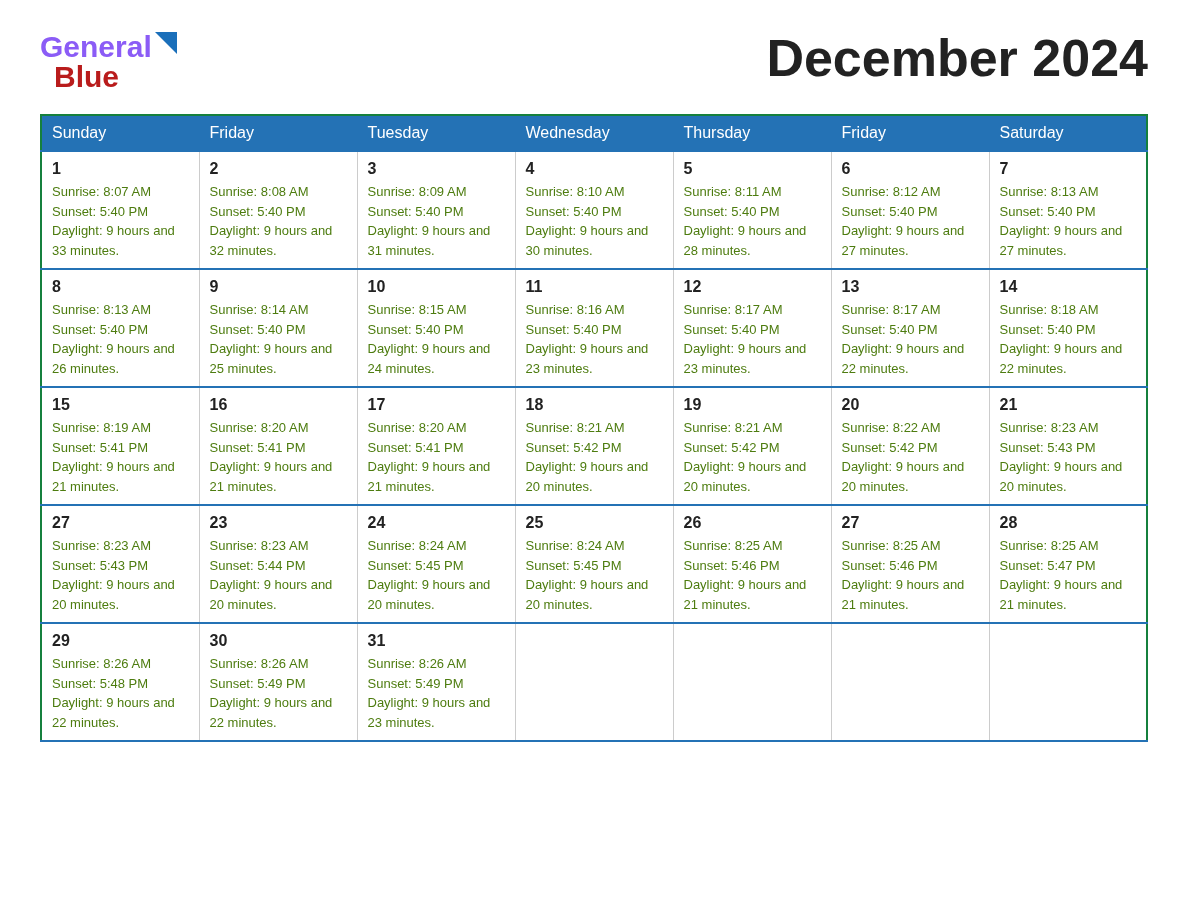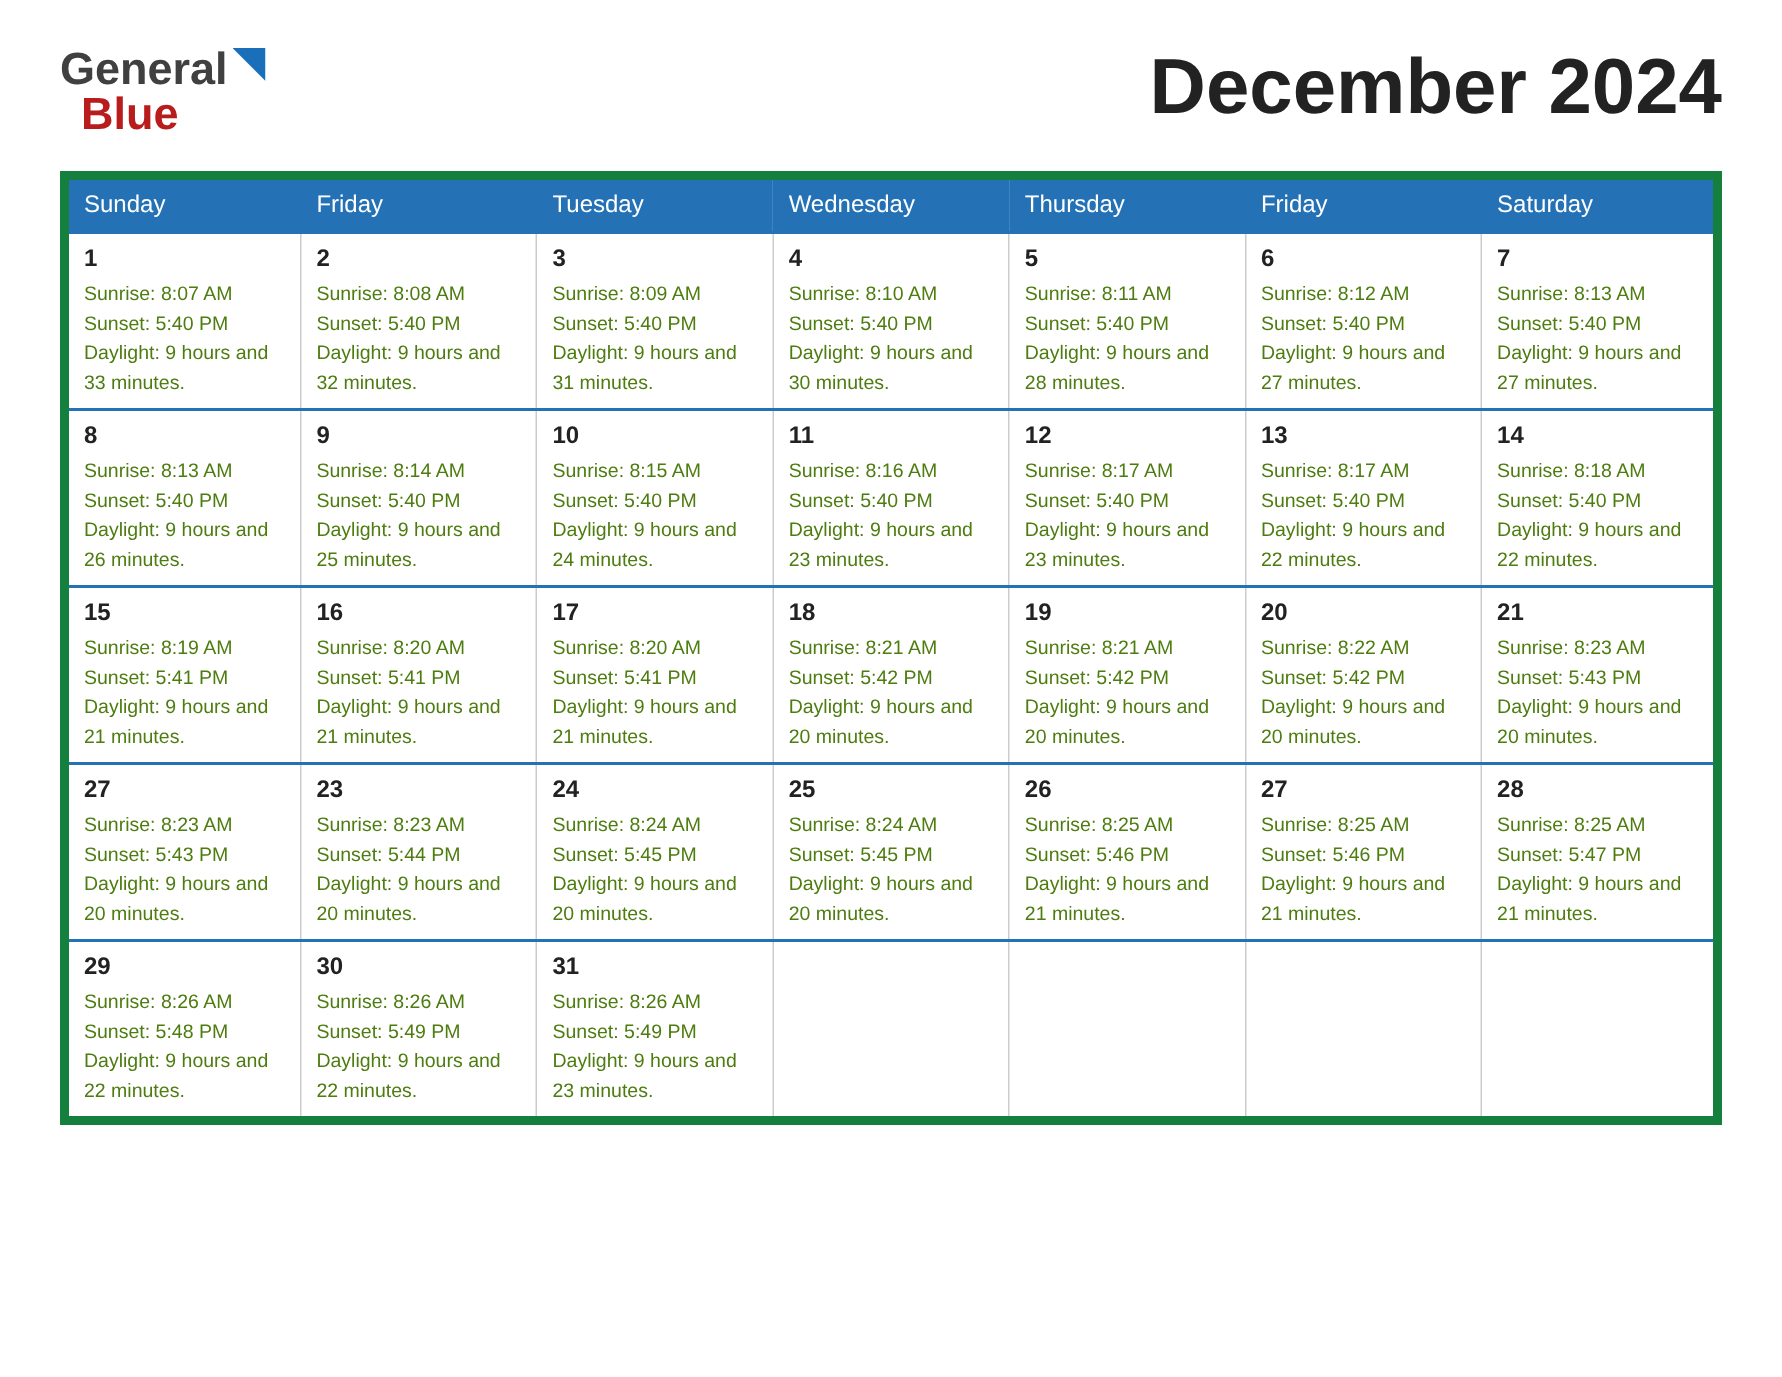--- a/index.html
+++ b/index.html
@@ -31,21 +31,21 @@
       line-height: 1.1;
     }
     .location {
       font-size: 22px;
       color: #444;
       margin-top: 4px;
     }
     .calendar {
       width: 100%;
       border-collapse: collapse;
-      border: 6px solid #15803d;
+      border: 2px solid #15803d;
     }
     .calendar th {
       background-color: #2472b5;
       color: #fff;
       font-size: 16px;
       font-weight: normal;
       padding: 8px 10px;
       text-align: left;
       border: 1px solid #2472b5;
     }
@@ -70,21 +70,21 @@
       line-height: 1.5;
       color: #4d7c0f;
     }
     .calendar tr {
       border-bottom: 2px solid #2472b5;
     }
     .empty { background: #fff; }
     .logo-general {
       font-size: 30px;
       font-weight: bold;
-      color: #404040;
+      color: #8b5cf6;
     }
     .logo-row1 { display: flex; align-items: center; }
     .logo-row2 { color: #b91c1c; font-size: 30px; font-weight: bold; margin-top: -4px; margin-left: 14px;}
   </style>
 </head>
 <body>
 
 <div class="header">
   <div class="logo">
     <div class="logo-row1">

